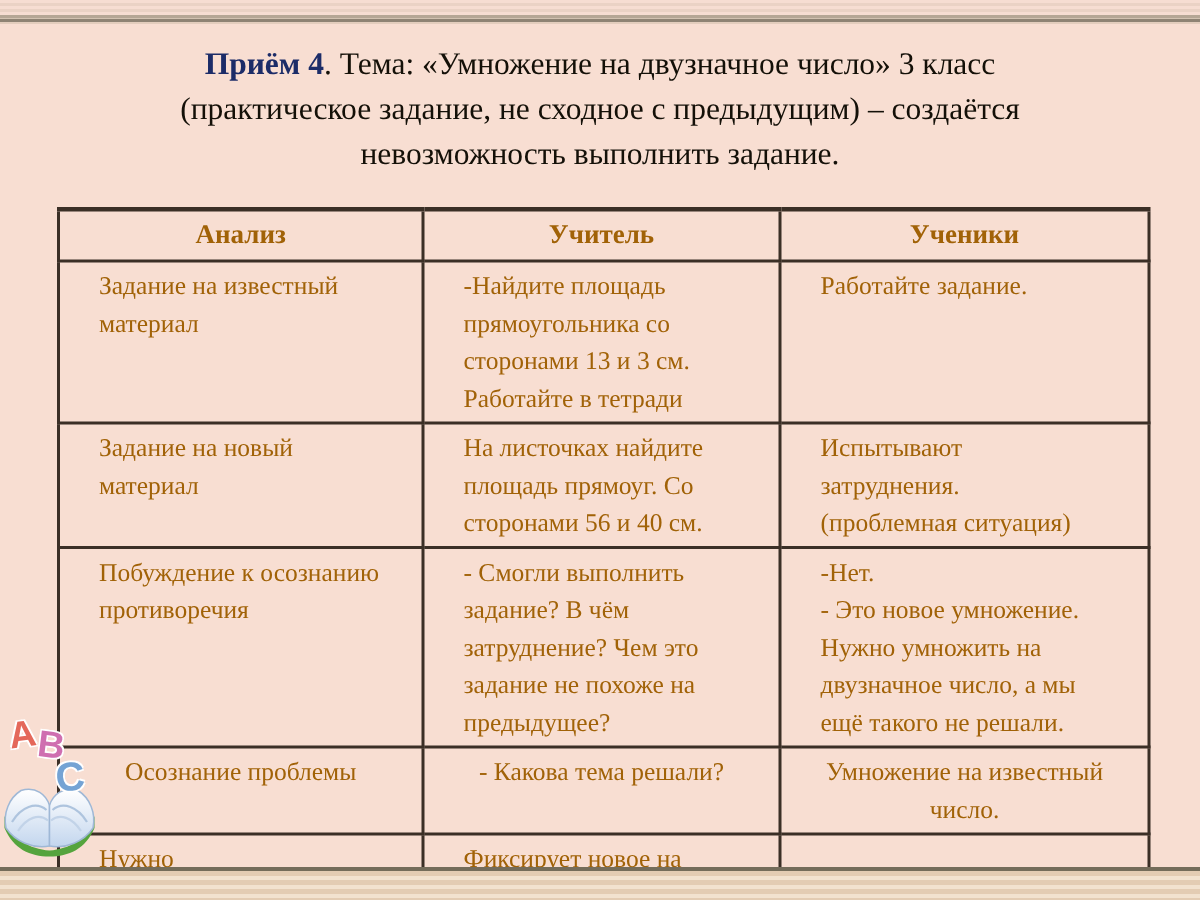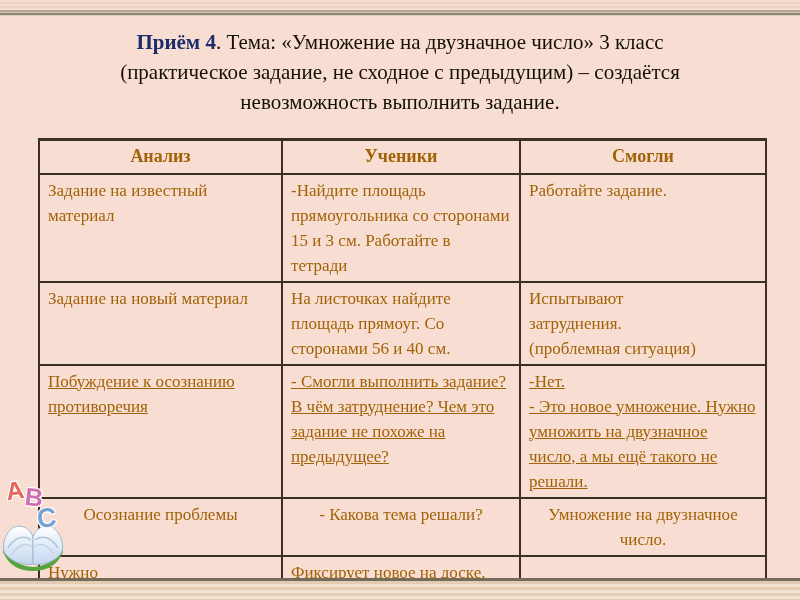--- a/index.html
+++ b/index.html
@@ -72,26 +72,26 @@
     height: 34px;
     font-size: 18px;
     font-weight: bold;
     text-align: center;
     vertical-align: middle;
     border-top-width: 3px;
   }
   .analysis-table td {
     vertical-align: top;
     text-align: left;
-    padding: 3px 8px;
+    padding: 3px 26px;
     white-space: pre-line;
   }
   tr.r0 td { height: 106px; }
   tr.r1 td { height: 80px; margin-top: 18px; }
-  tr.r2 td { height: 128px; text-decoration: underline; }
+  tr.r2 td { height: 128px; }
   tr.r3 td { height: 54px; text-align: center; }
   tr.r4 td { height: 37px; }
 
   
   .clipart {
     position: absolute;
     left: 0; top: 474px;
     width: 70px; height: 98px;
     z-index: 5;
     pointer-events: none;
@@ -122,47 +122,47 @@
 
   <table class="analysis-table">
     <colgroup>
       <col style="width:243px">
       <col style="width:238px">
       <col style="width:246px">
     </colgroup>
     <thead>
       <tr>
         <th>Анализ</th>
+        <th>Учитель</th>
         <th>Ученики</th>
-        <th>Смогли</th>
       </tr>
     </thead>
     <tbody>
       <tr class="r0">
         <td>Задание на известный материал</td>
-        <td>-Найдите площадь прямоугольника со сторонами 15 и 3 см. Работайте в тетради</td>
+        <td>-Найдите площадь прямоугольника со сторонами 13 и 3 см. Работайте в тетради</td>
         <td>Работайте задание.</td>
       </tr>
       <tr class="r1">
         <td>Задание на новый материал</td>
         <td>На листочках найдите площадь прямоуг. Со сторонами 56 и 40 см.</td>
         <td>Испытывают
 затруднения.
 (проблемная ситуация)</td>
       </tr>
       <tr class="r2">
         <td>Побуждение к осознанию противоречия</td>
         <td>- Смогли выполнить задание? В чём затруднение? Чем это задание не похоже на предыдущее?</td>
         <td>-Нет.
 - Это новое умножение. Нужно умножить на двузначное число, а мы ещё такого не решали.</td>
       </tr>
       <tr class="r3">
         <td>Осознание проблемы</td>
         <td>- Какова тема решали?</td>
-        <td>Умножение на двузначное число.</td>
+        <td>Умножение на известный число.</td>
       </tr>
       <tr class="r4">
         <td>Нужно</td>
         <td>Фиксирует новое на доске.</td>
         <td></td>
       </tr>
     </tbody>
   </table>
 
   <div class="clipart">

